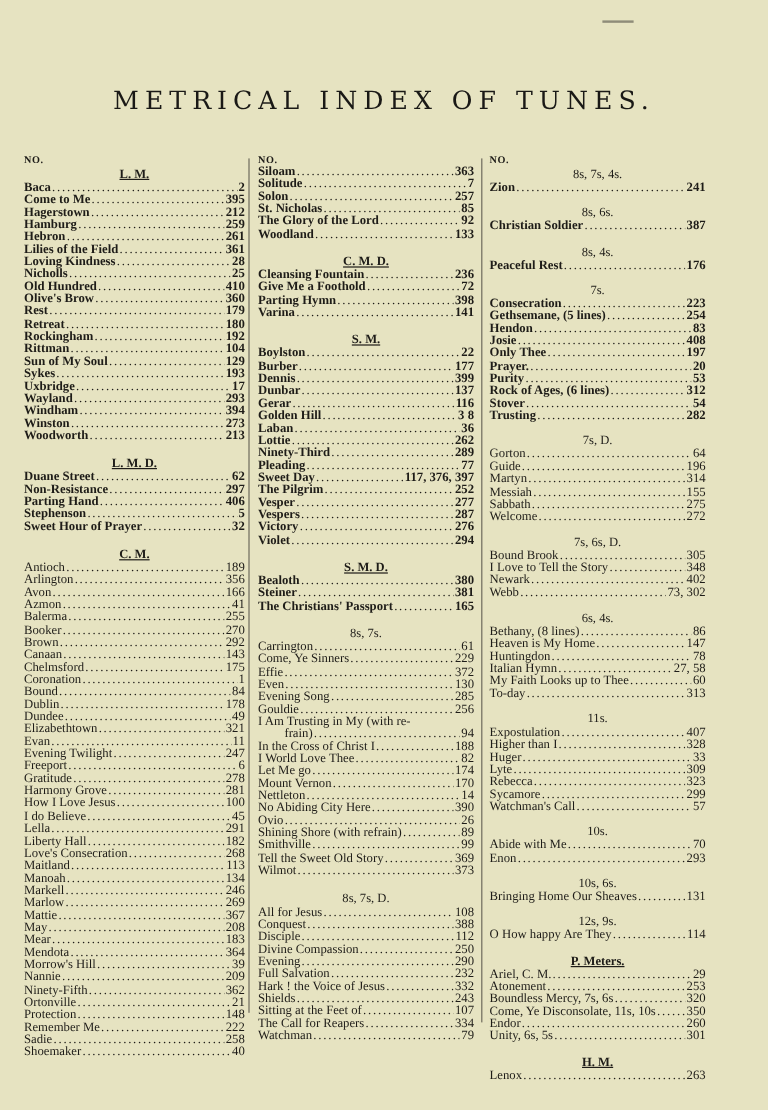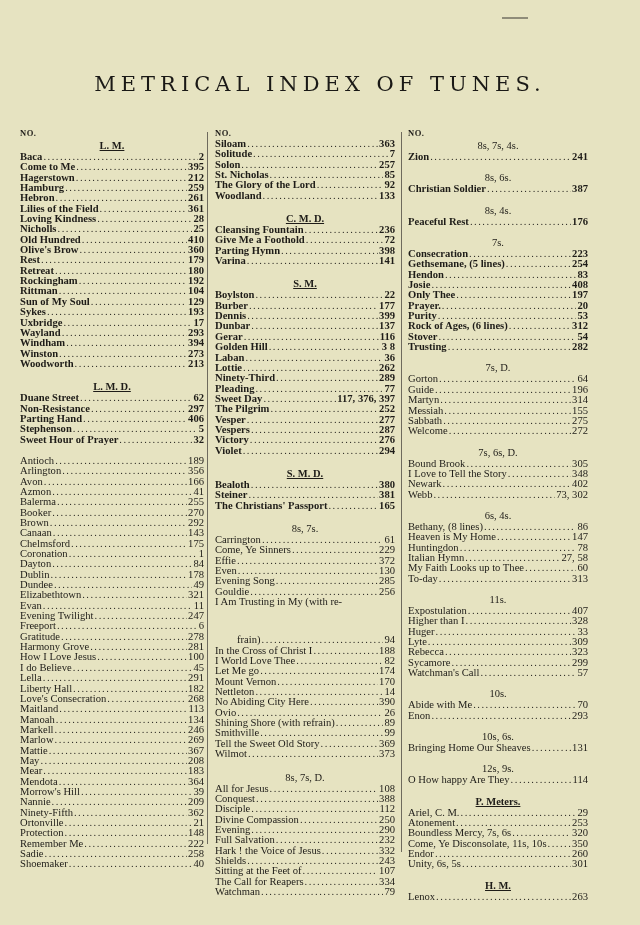--- a/index.html
+++ b/index.html
@@ -18,21 +18,21 @@
   .no-hdr{text-align:left;font-size:8.5px;font-weight:bold;letter-spacing:.5px;height:11px;line-height:11px;}
   .sec{text-align:center;font-size:10.5px;line-height:13px;margin-top:0;}
   .sec.b{font-weight:bold;text-decoration:underline;}
   .gap{height:11px;}
   .row{display:flex;align-items:baseline;font-size:10.6px;line-height:10.35px;height:10.35px;white-space:nowrap;}
   .row .name{flex:none;}
   .row .dots{flex:1;overflow:hidden;margin:0 1px;}
   .row .dots::after{content:"..............................................................................................";letter-spacing:1.5px;}
   .row .num{flex:none;text-align:right;}
   .row.bold .name,.row.bold .num{font-weight:bold;}
-  .row.cont{padding-left:22px;margin-top:28px;}
+  .row.cont{padding-left:22px;}
 </style>
 </head>
 <body>
 
 <div class="page-mark"></div>
 <h1 class="title">METRICAL INDEX OF TUNES.</h1>
 
 <div class="divider d1"></div>
 <div class="divider d2"></div>
 
@@ -165,20 +165,21 @@
       <span class="name">Stephenson</span>
       <span class="dots"></span>
       <span class="num">5</span>
     </div>
     <div class="row bold">
       <span class="name">Sweet Hour of Prayer</span>
       <span class="dots"></span>
       <span class="num">32</span>
     </div>
     <div class="gap"></div>
+    <div class="sec b">C. M.</div>
     <div class="row">
       <span class="name">Antioch</span>
       <span class="dots"></span>
       <span class="num">189</span>
     </div>
     <div class="row">
       <span class="name">Arlington</span>
       <span class="dots"></span>
       <span class="num">356</span>
     </div>
@@ -216,21 +217,21 @@
       <span class="name">Chelmsford</span>
       <span class="dots"></span>
       <span class="num">175</span>
     </div>
     <div class="row">
       <span class="name">Coronation</span>
       <span class="dots"></span>
       <span class="num">1</span>
     </div>
     <div class="row">
-      <span class="name">Dayton</span>
+      <span class="name">Bound</span>
       <span class="dots"></span>
       <span class="num">84</span>
     </div>
     <div class="row">
       <span class="name">Dublin</span>
       <span class="dots"></span>
       <span class="num">178</span>
     </div>
     <div class="row">
       <span class="name">Dundee</span>

